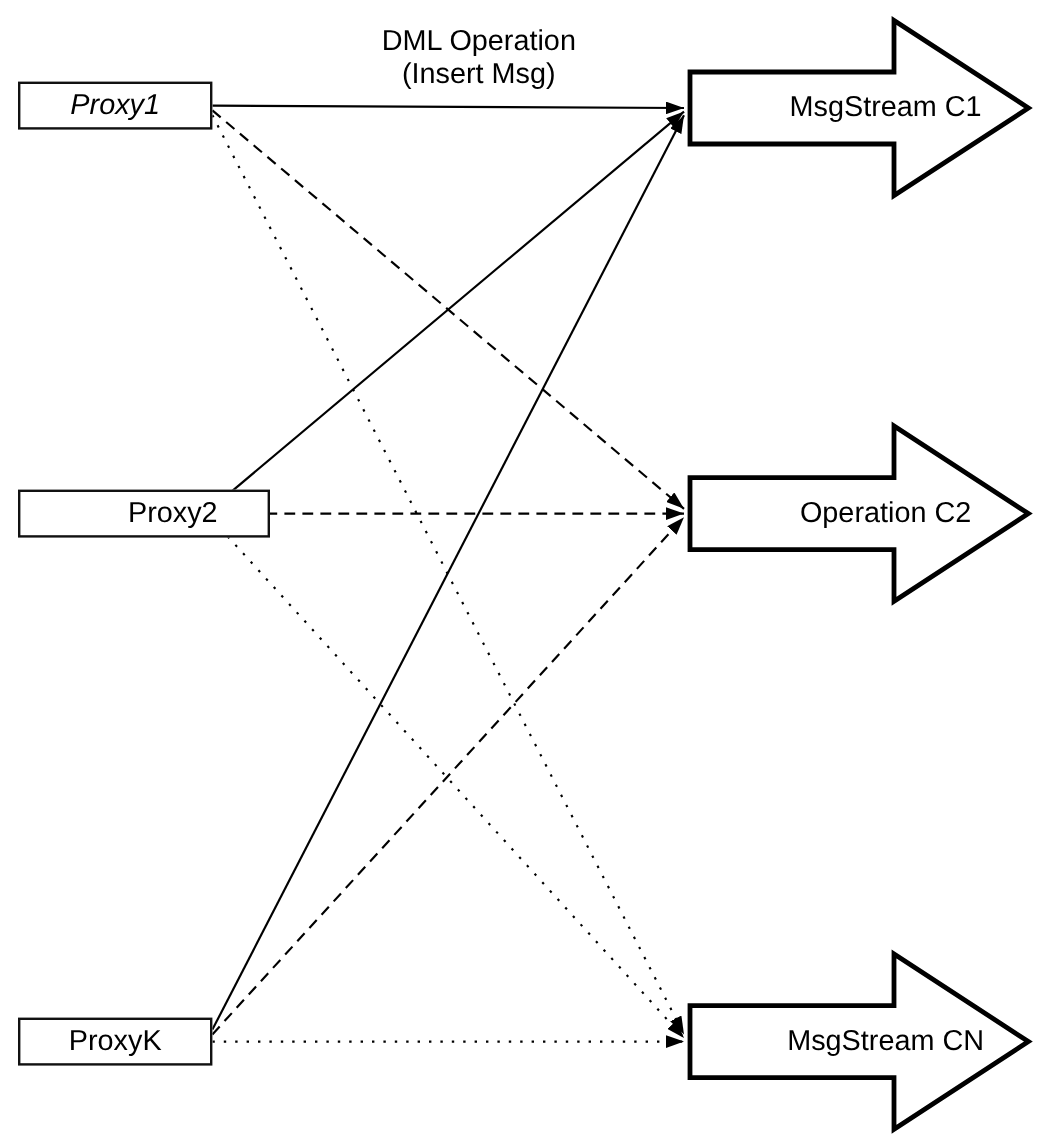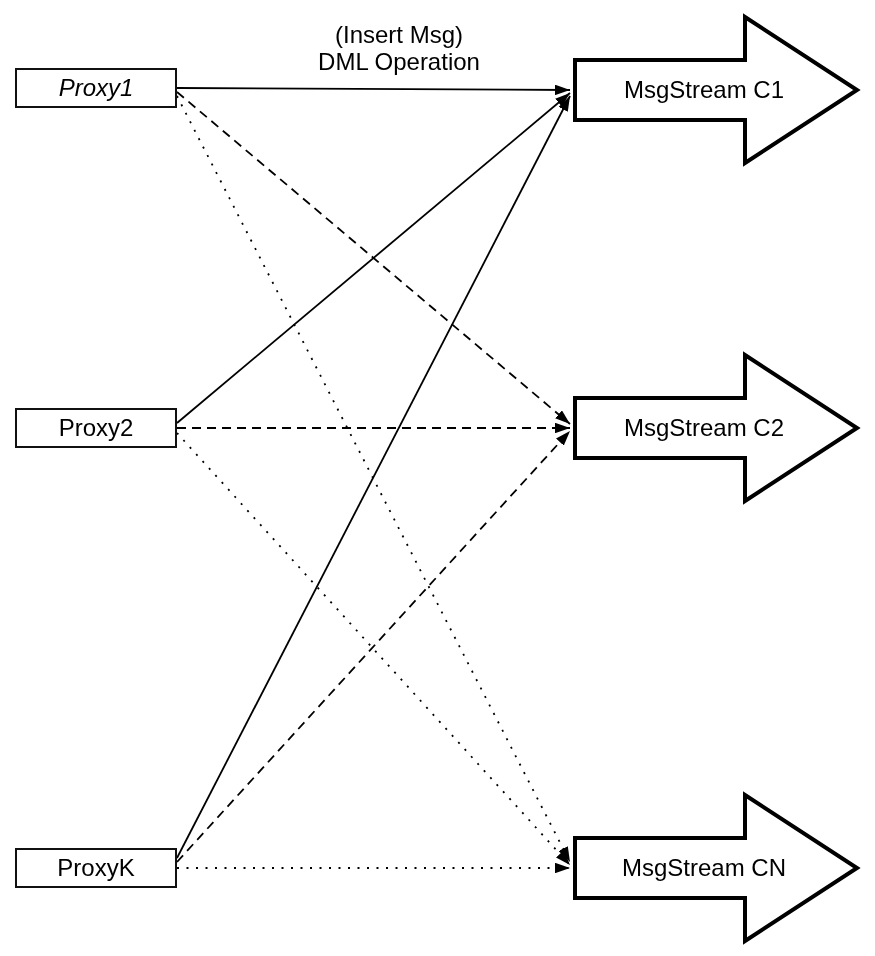--- a/index.html
+++ b/index.html
@@ -42,35 +42,35 @@
     border: 2px solid #111111;
     background: #ffffff;
     display: flex;
     align-items: center;
     justify-content: center;
     font-size: 24px;
     line-height: 36px;
     white-space: nowrap;
   }
   .proxy-box.p1 { top: 68px; font-style: italic; }
-  .proxy-box.p2 { top: 408px; }
+  .proxy-box.p2 { top: 408px; padding-left: 48px; }
   .proxy-box.pk { top: 848px; text-align: right; }
   .dml-label {
     position: absolute;
     left: 249px;
     top: 21px;
     width: 300px;
     text-align: center;
     font-size: 24px;
     line-height: 27px;
     white-space: nowrap;
   }
   .stream-label {
     position: absolute;
-    left: 547px;
+    left: 581px;
     width: 270px;
     height: 30px;
     text-align: center;
     font-size: 24px;
     line-height: 30px;
     white-space: nowrap;
     padding-left: 22px;
   }
   .stream-label.c1 { top: 75px; }
   .stream-label.c2 { top: 413px; }
@@ -99,31 +99,31 @@
     <line class="conn dashed" x1="177" y1="92" x2="570" y2="424" marker-end="url(#ah)"></line>
     <line class="conn dashed" x1="177" y1="428" x2="570" y2="428" marker-end="url(#ah)"></line>
     <line class="conn dashed" x1="177" y1="862" x2="570" y2="431" marker-end="url(#ah)"></line>
 
     <line class="conn dotted" x1="177" y1="96" x2="570" y2="862" marker-end="url(#ah)"></line>
     <line class="conn dotted" x1="177" y1="433" x2="570" y2="865" marker-end="url(#ah)"></line>
     <line class="conn dotted" x1="177" y1="868" x2="570" y2="868" marker-end="url(#ah)"></line>
   </svg>
 
   <div class="dml-label">
+    <div>DML Operation</div>
     <div>(Insert Msg)</div>
-    <div>DML Operation</div>
   </div>
 
   <div class="proxy-box p1">
     <span>Proxy1</span>
   </div>
   <div class="proxy-box p2">
     <span>Proxy2</span>
   </div>
   <div class="proxy-box pk">
     <span>ProxyK</span>
   </div>
 
   <div class="stream-label c1">MsgStream C1</div>
-  <div class="stream-label c2">MsgStream C2</div>
+  <div class="stream-label c2">Operation C2</div>
   <div class="stream-label cn">MsgStream CN</div>
 
 </div>
 
 </body></html>

